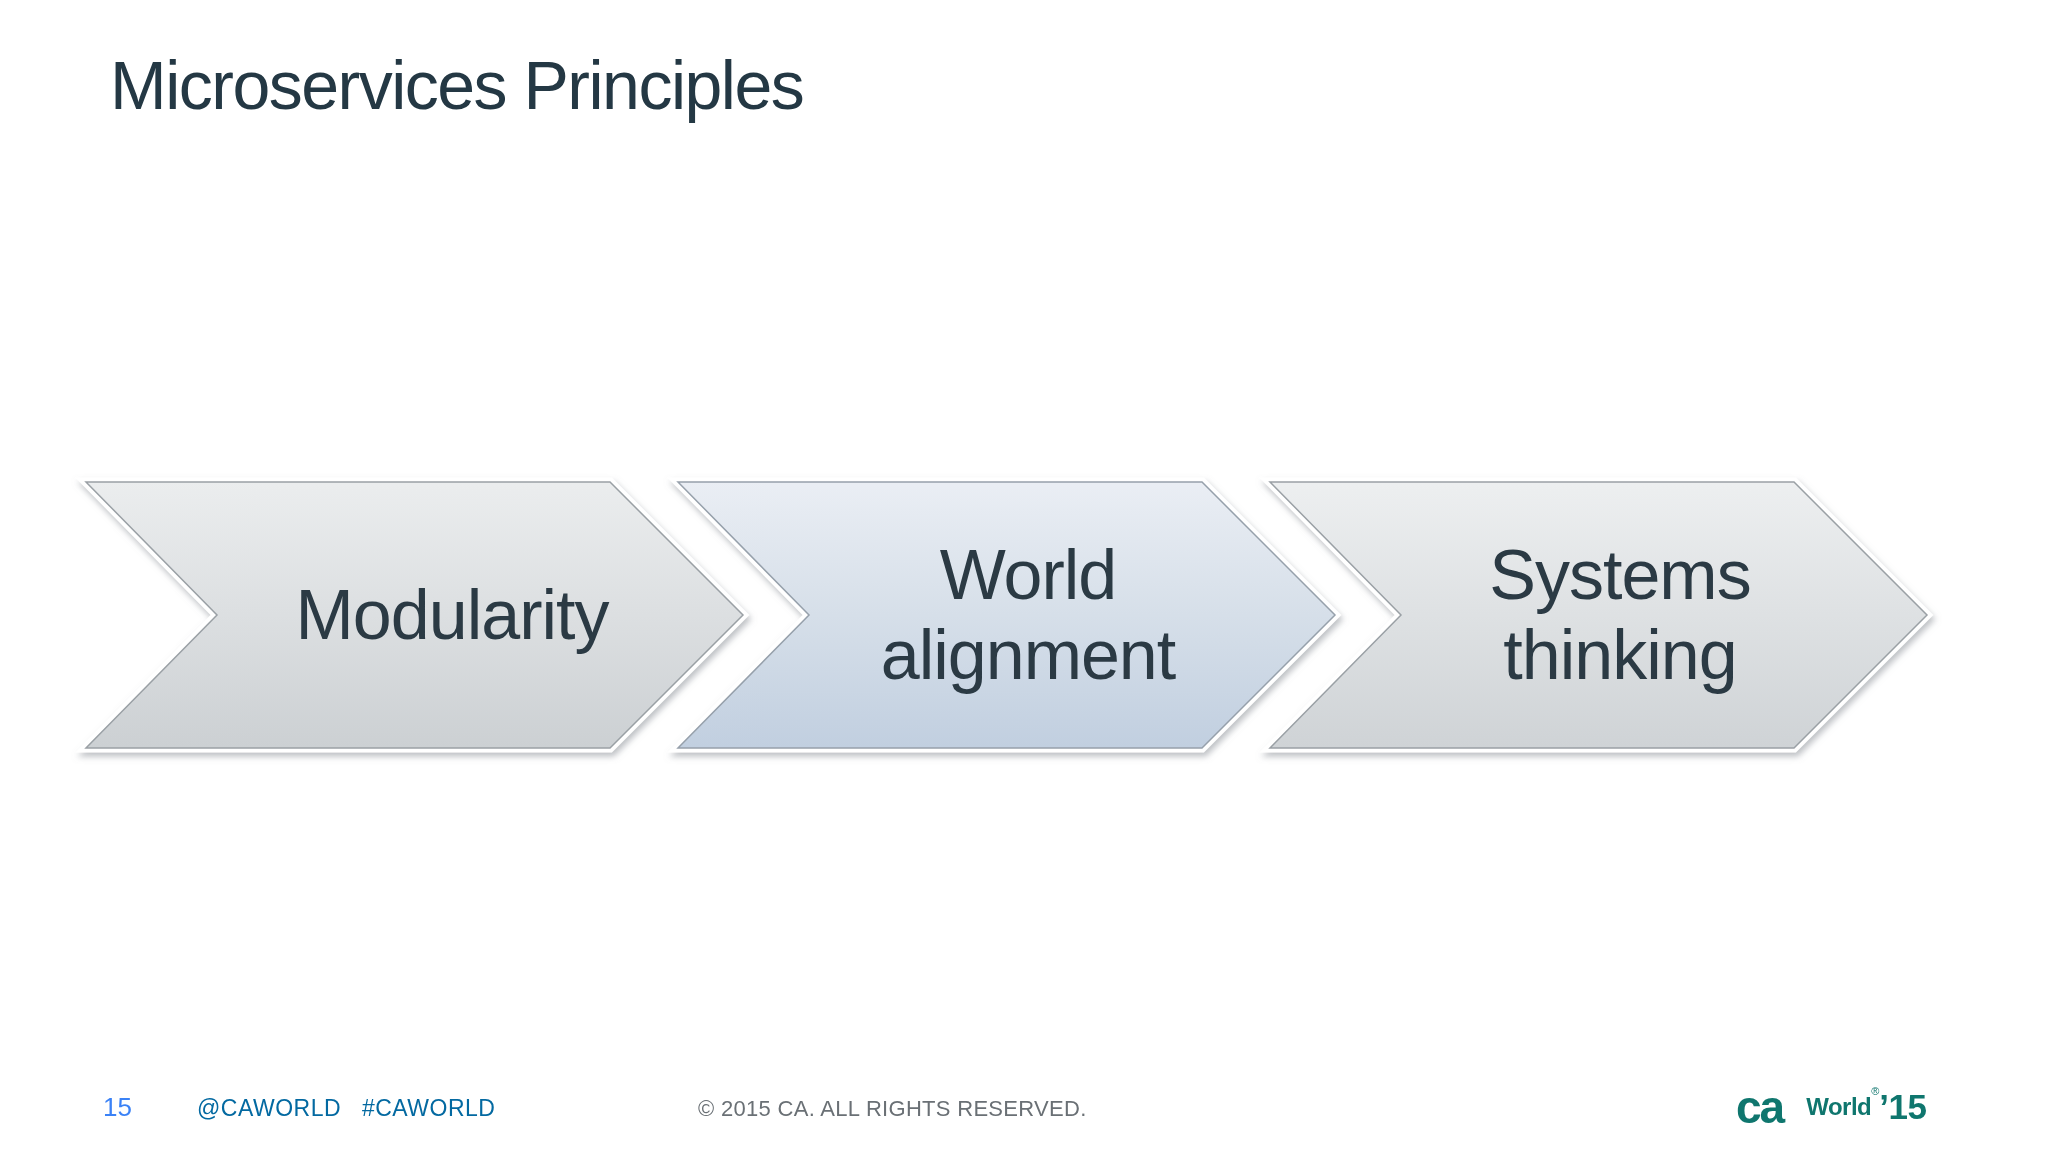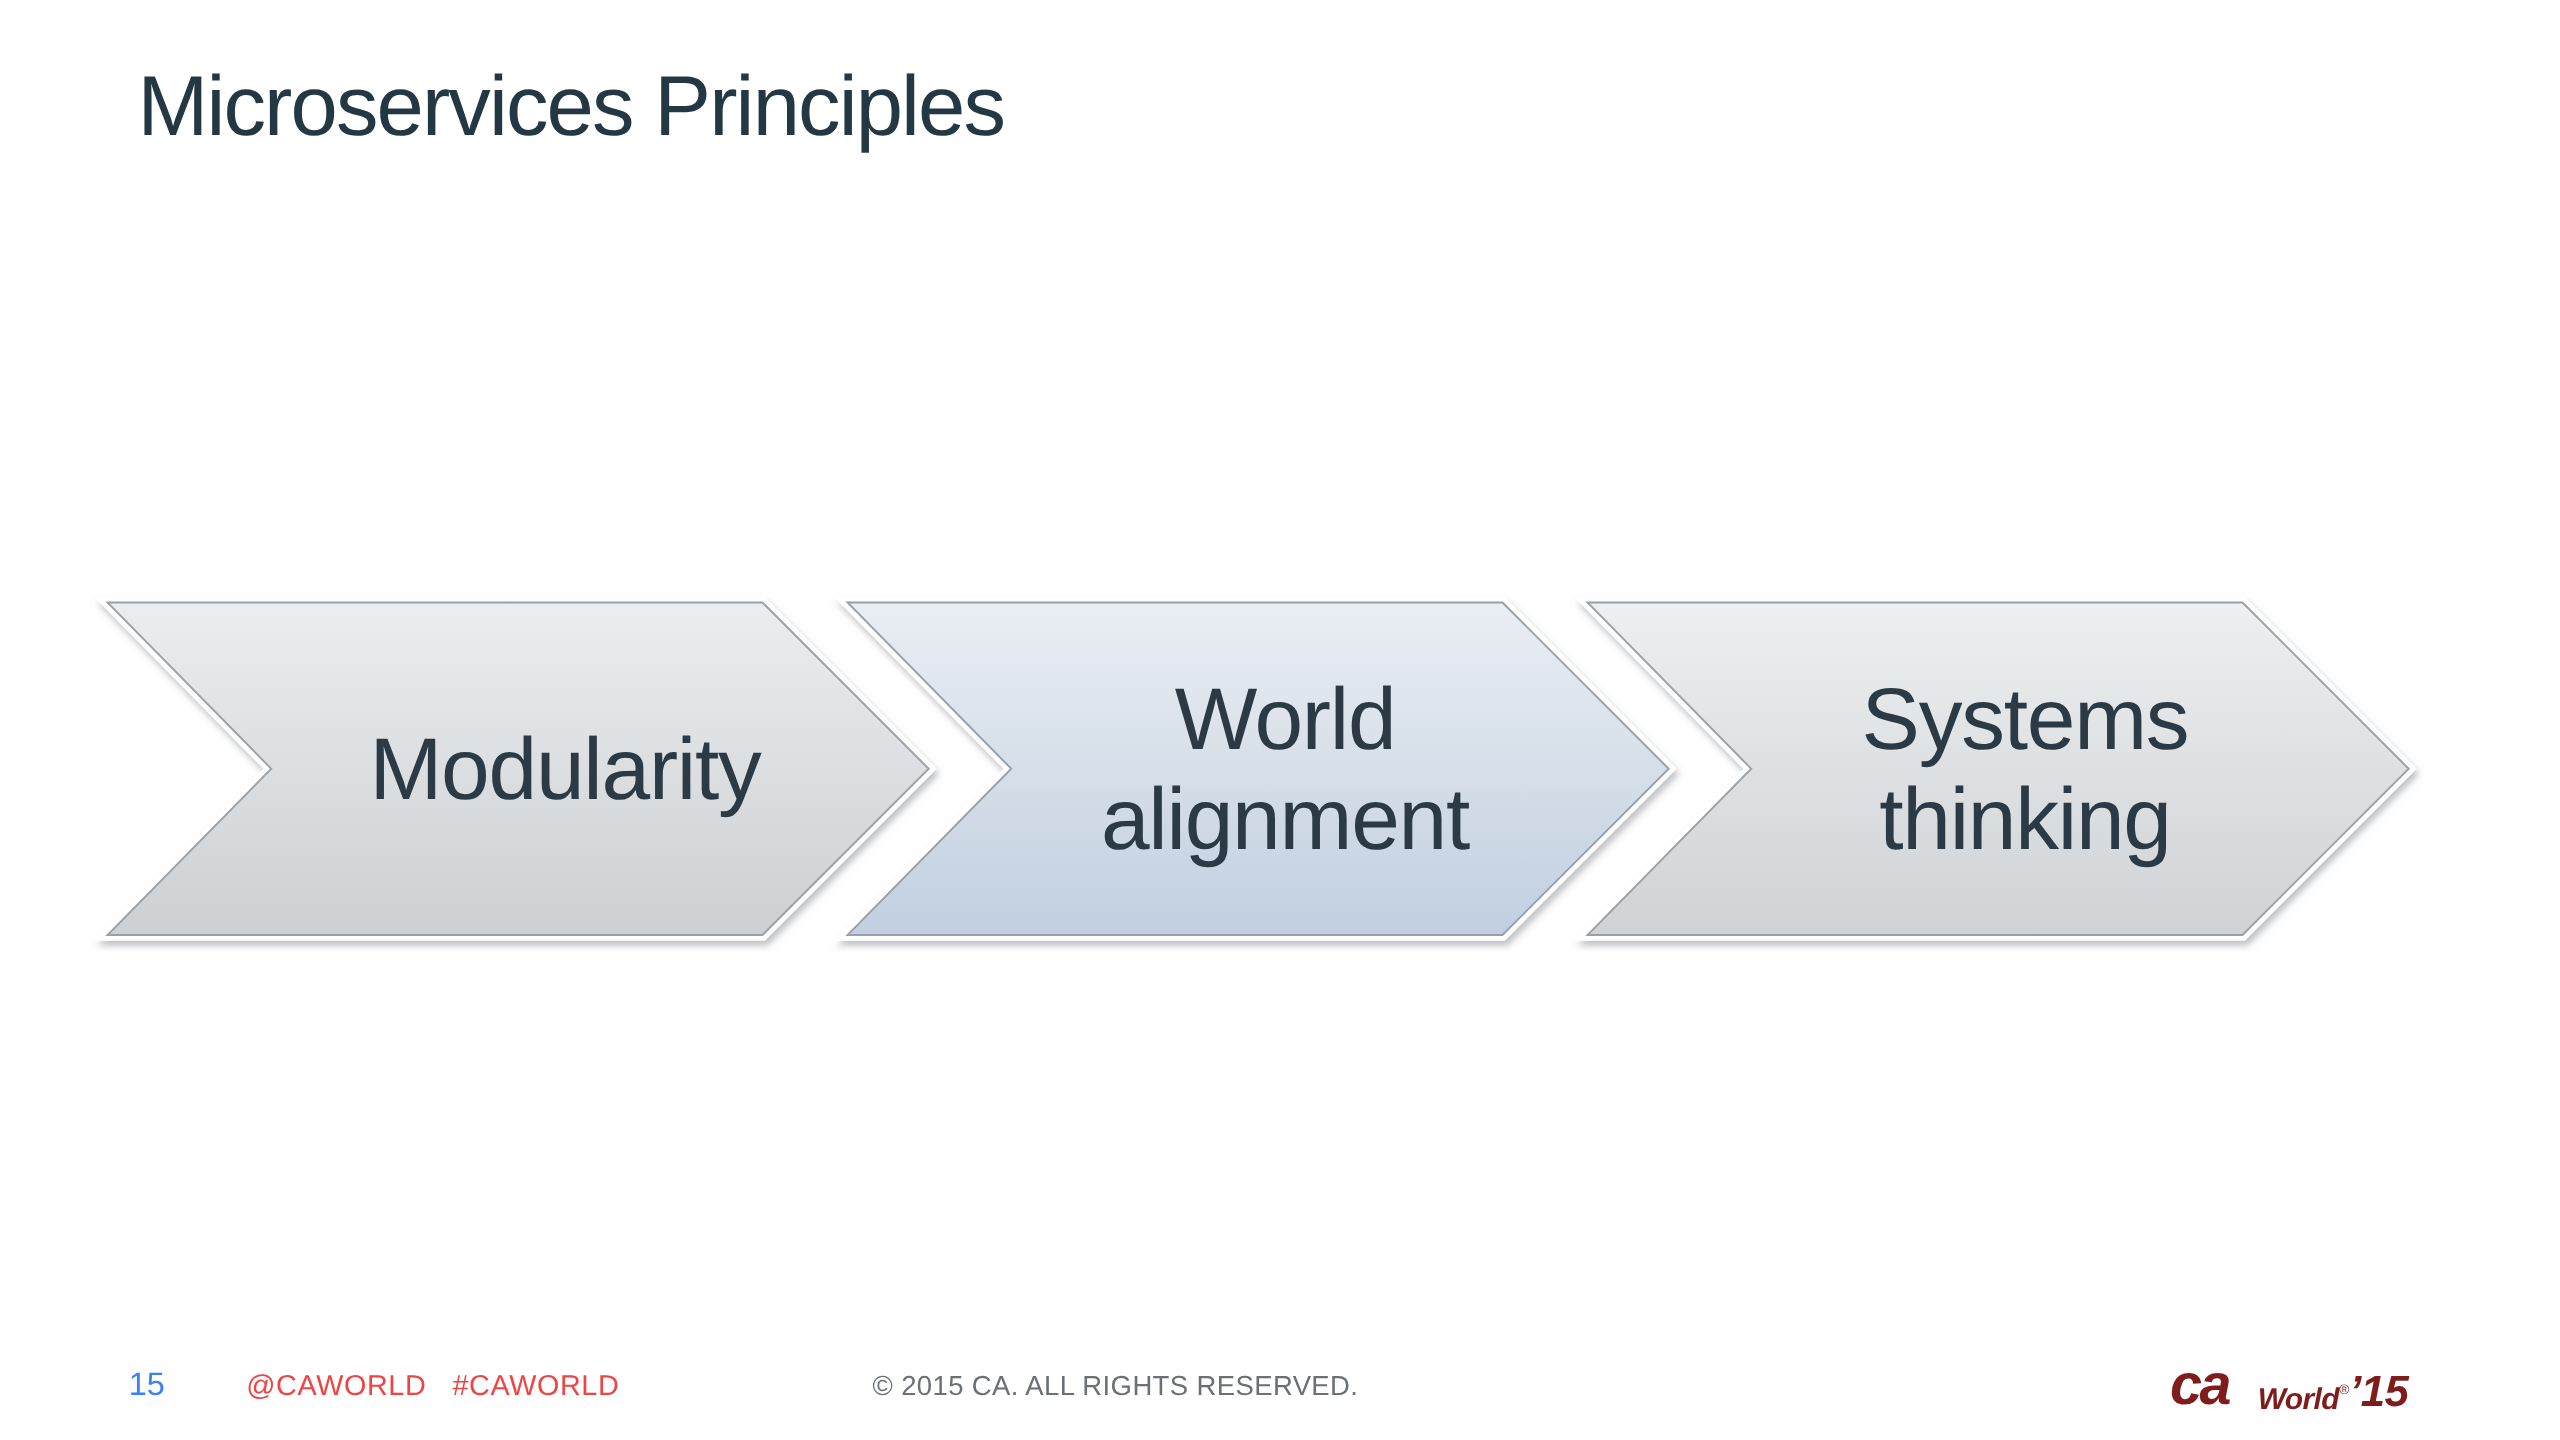--- a/index.html
+++ b/index.html
@@ -49,38 +49,37 @@
     position: absolute;
     left: 103px; top: 1092px;
     font-size: 26px;
     color: #3b82f6;
   }
   .social {
     position: absolute;
     left: 197px; top: 1095px;
     font-size: 23px;
     letter-spacing: 0.5px;
-    color: #ef4444;
+    color: #0369a1;
   }
   .social .hashtag { margin-left: 14px; }
   .copyright {
     position: absolute;
     left: 698px; top: 1096px;
     font-size: 22px;
     letter-spacing: 0.3px;
     color: #6a7075;
   }
   .logo {
     position: absolute;
     left: 1736px; top: 1080px;
     display: flex;
-    align-items: flex-end;
-    color: #7f1d1d;
+    align-items: center;
+    color: #0f766e;
     white-space: nowrap;
-    font-style: italic;
   }
   .logo-ca    { font-size: 46px; font-weight: 700; letter-spacing: -2px; }
   .logo-world { font-size: 24px; font-weight: 700; letter-spacing: -0.5px; margin-left: 23px; }
   .logo-reg   { font-size: 11px; font-weight: 400; position: relative; top: -16px; }
   .logo-year  { font-size: 35px; font-weight: 700; letter-spacing: -0.5px; }
 </style>
 </head>
 <body>
 
 <div class="slide-title">Microservices Principles</div>

